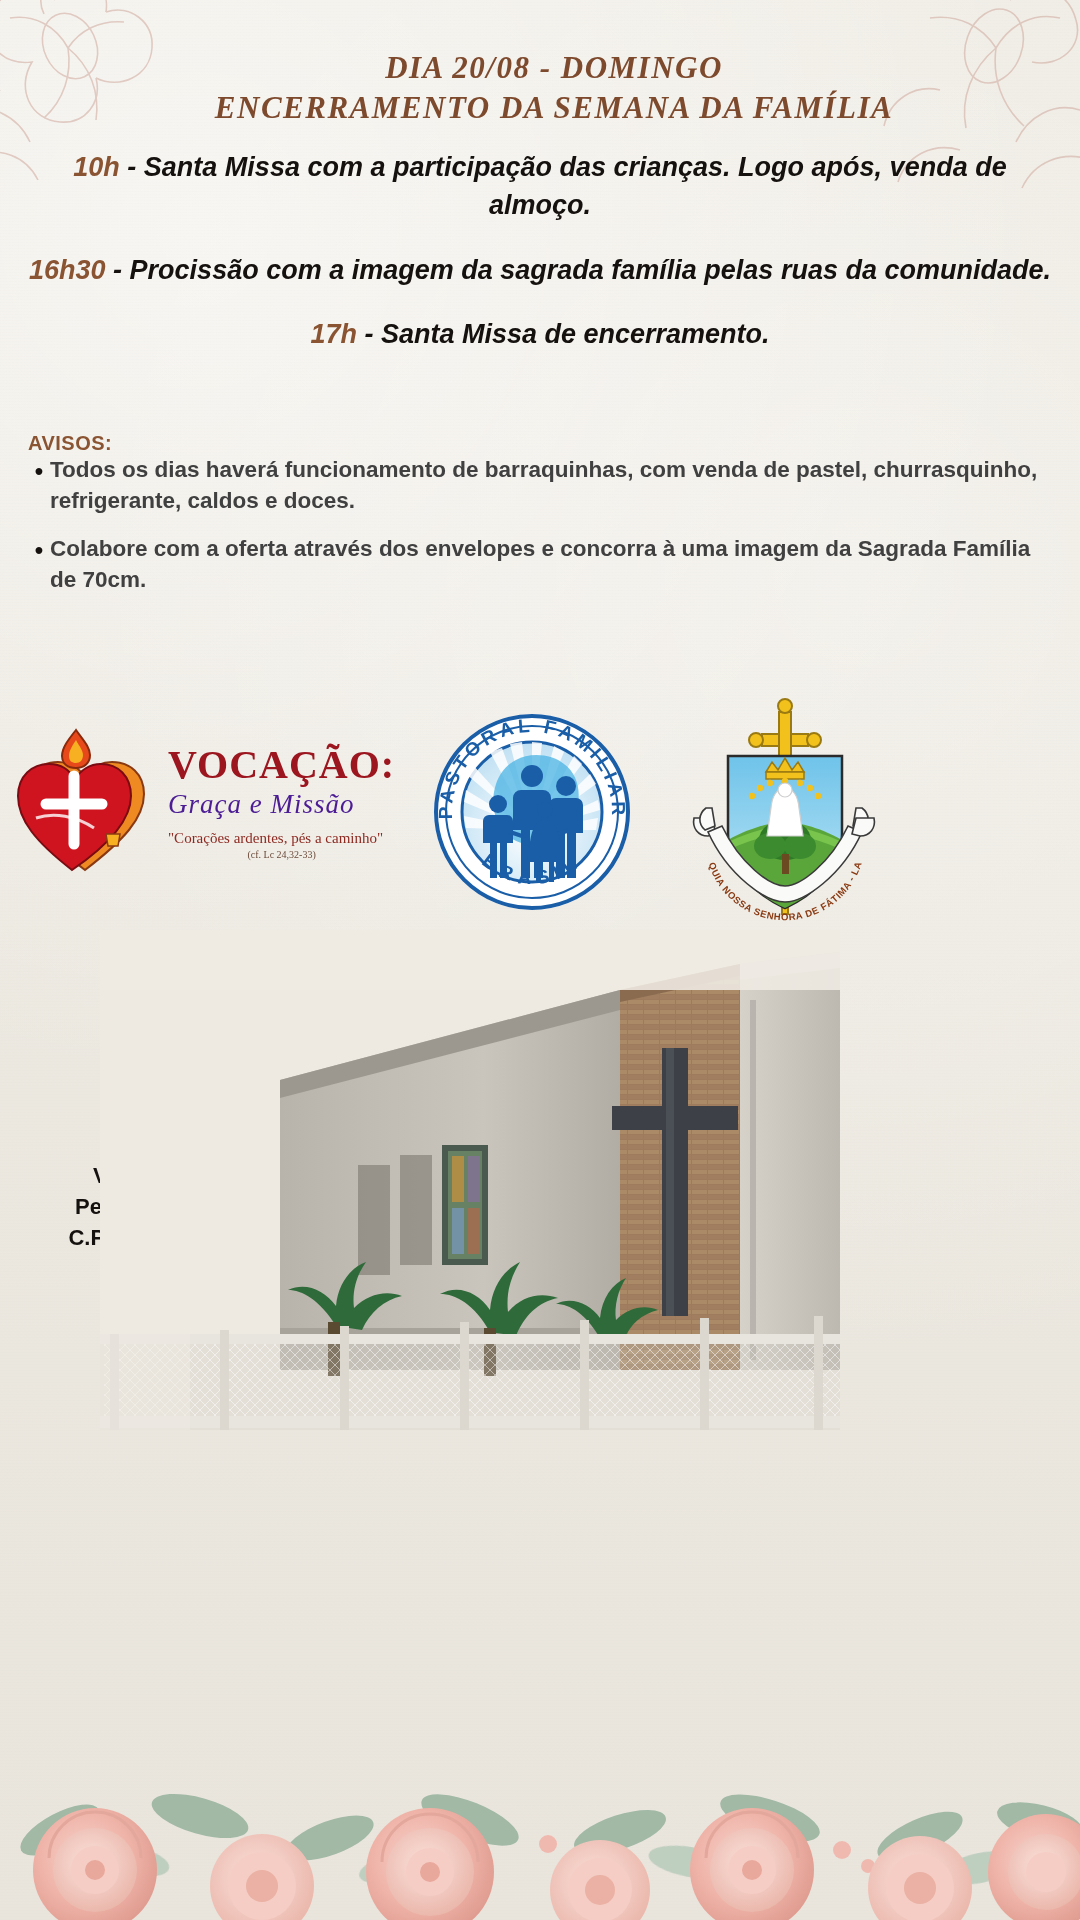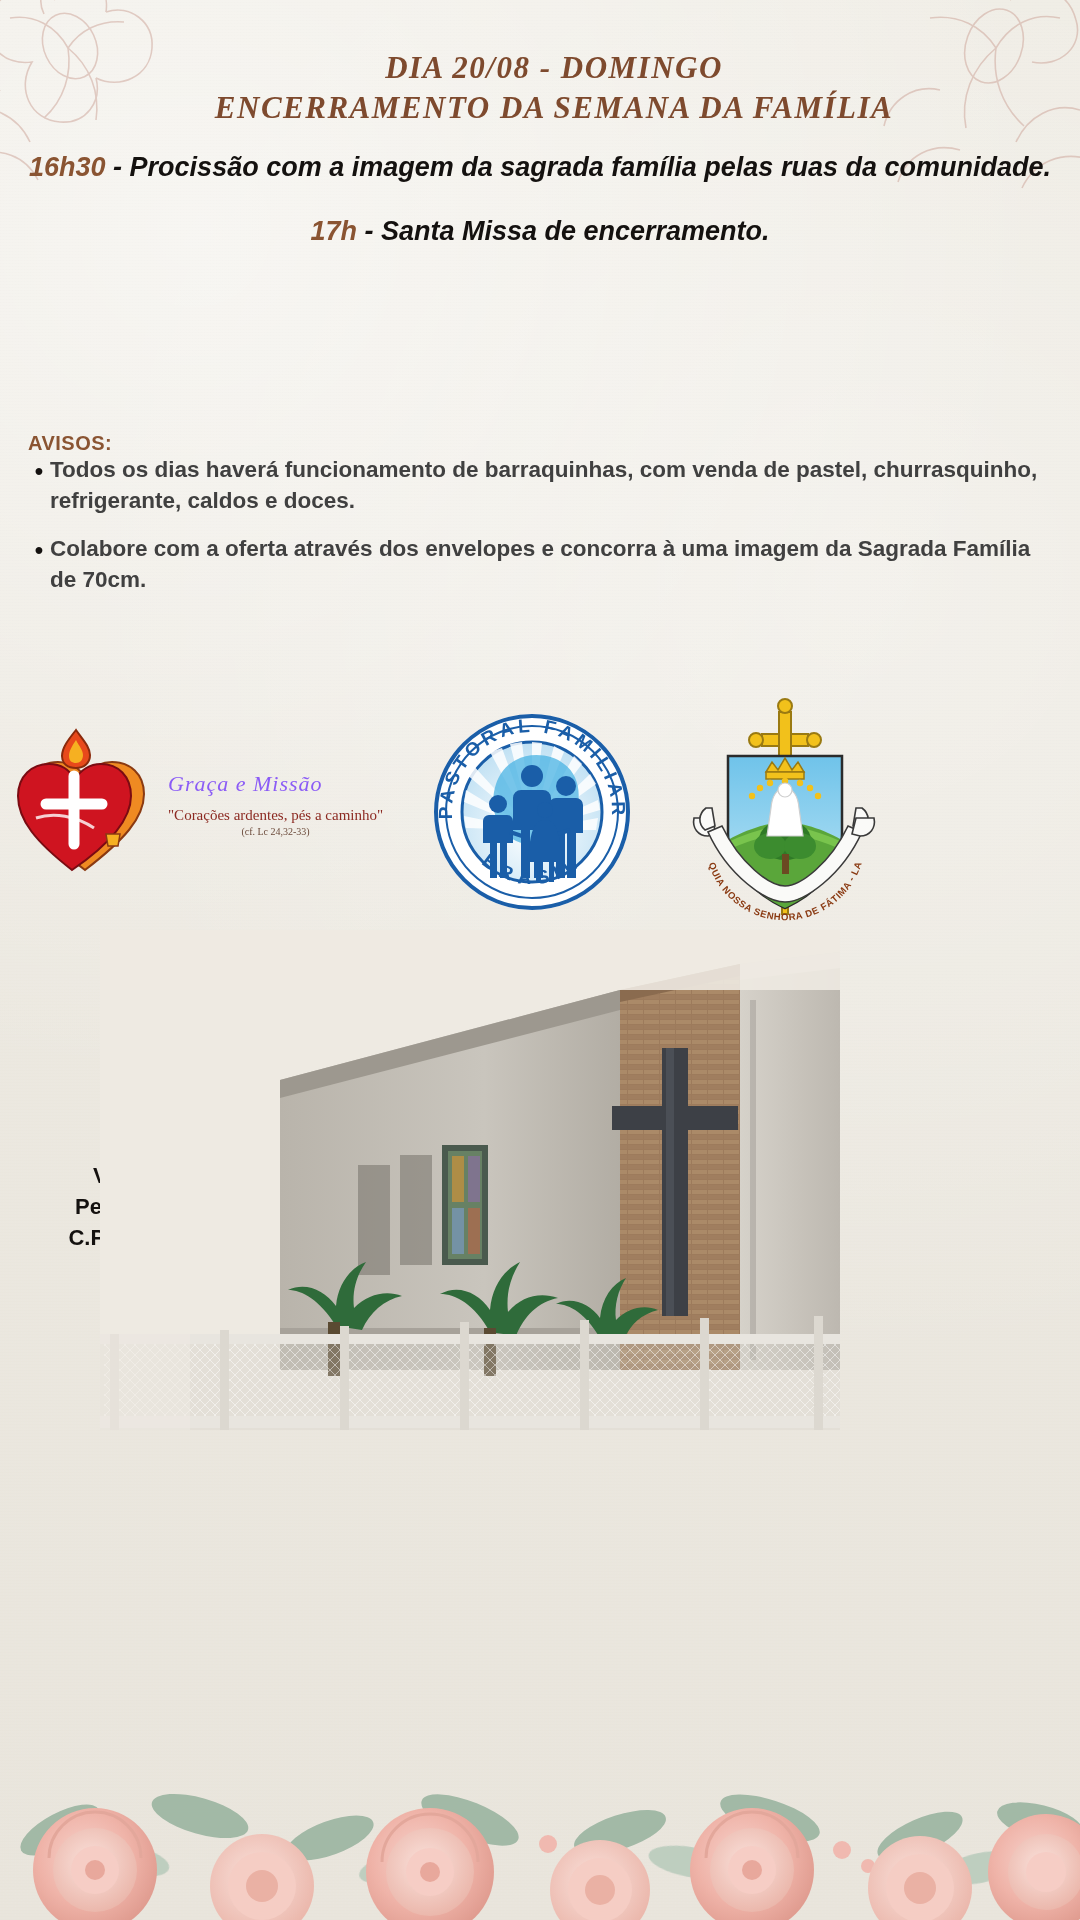--- a/index.html
+++ b/index.html
@@ -76,21 +76,21 @@
 
   
   .logo-voc{left:10px;top:32px;display:flex;align-items:center;}
   .voc-text{margin-left:8px;}
   .voc-title{
     font-family:"Liberation Serif", serif;font-weight:bold;
     font-size:40px;color:#9c1620;letter-spacing:1px;line-height:1;
   }
   .voc-sub{
     font-family:"Liberation Serif", serif;font-style:italic;
-    font-size:22px;color:#8b5cf6;margin-top:4px;letter-spacing:1px;
+    font-size:27px;color:#4c1d95;margin-top:4px;letter-spacing:1px;
   }
   .voc-quote{
     font-family:"Liberation Serif", serif;
     font-size:15px;color:#8c2a22;margin-top:10px;
   }
   .voc-ref{
     font-family:"Liberation Serif", serif;
     font-size:10px;color:#6b4a3a;text-align:center;margin-top:2px;
   }
 
@@ -150,20 +150,23 @@
   </g>
 </svg>
 
 <div class="header">
   <span class="l1">DIA 20/08 - DOMINGO</span>
   <span class="l2">ENCERRAMENTO DA SEMANA DA FAMÍLIA</span>
 </div>
 
 <div class="schedule">
   <div class="sched-item">
+    <span class="time">10h</span><span class="dash"> - </span><span>Santa Missa com a participação das crianças. Logo após, venda de almoço.</span>
+  </div>
+  <div class="sched-item">
     <span class="time">16h30</span><span class="dash"> - </span><span>Procissão com a imagem da sagrada família pelas ruas da comunidade.</span>
   </div>
   <div class="sched-item">
     <span class="time">17h</span><span class="dash"> - </span><span>Santa Missa de encerramento.</span>
   </div>
 </div>
 
 <div class="avisos">
   <div class="avisos-title">AVISOS:</div>
   <div class="aviso-row">
@@ -189,20 +192,21 @@
       <path d="M66 18 C62 24 59 29 59 34 C59 39 62 41 66 41 C70 41 73 38 73 33 C73 28 69 24 66 18 Z" fill="#f6b021"></path>
 
       <path d="M64 54 L64 122" stroke="#ffffff" stroke-width="11" stroke-linecap="round"></path>
       <path d="M36 82 L92 82" stroke="#ffffff" stroke-width="11" stroke-linecap="round"></path>
 
       <path d="M26 96 C44 90 66 94 84 106" stroke="#ffffff" stroke-width="3" fill="none" opacity=".8"></path>
 
       <path d="M96 112 l14 0 -2 12 -10 0 z" fill="#f6b021" stroke="#8a3a12" stroke-width="1.5"></path>
     </svg>
     <div class="voc-text">
+      <div class="voc-title">VOCAÇÃO:</div>
       <div class="voc-sub">Graça e Missão</div>
       <div class="voc-quote">"Corações ardentes, pés a caminho"</div>
       <div class="voc-ref">(cf. Lc 24,32-33)</div>
     </div>
   </div>
 
   <div class="logo logo-past">
     <svg width="200" height="200" viewBox="0 0 200 200">
       <defs>
         <path id="arcTop" d="M 20,100 A 80,80 0 0 1 180,100"></path>

